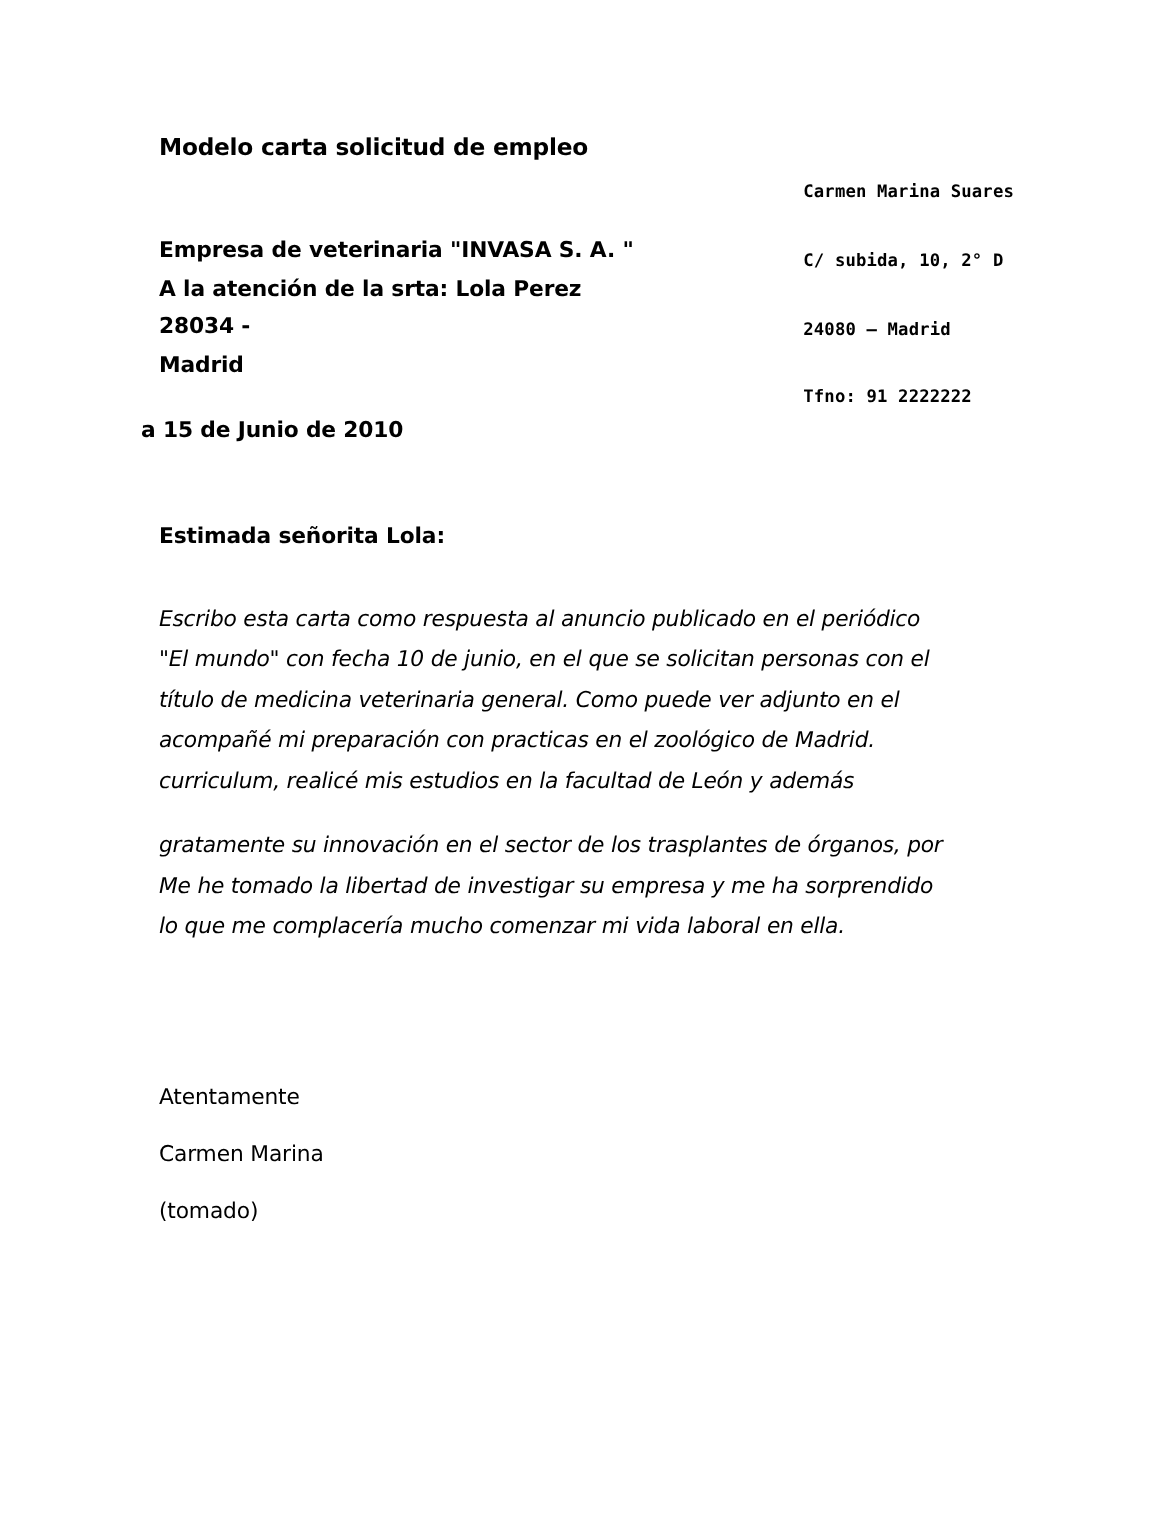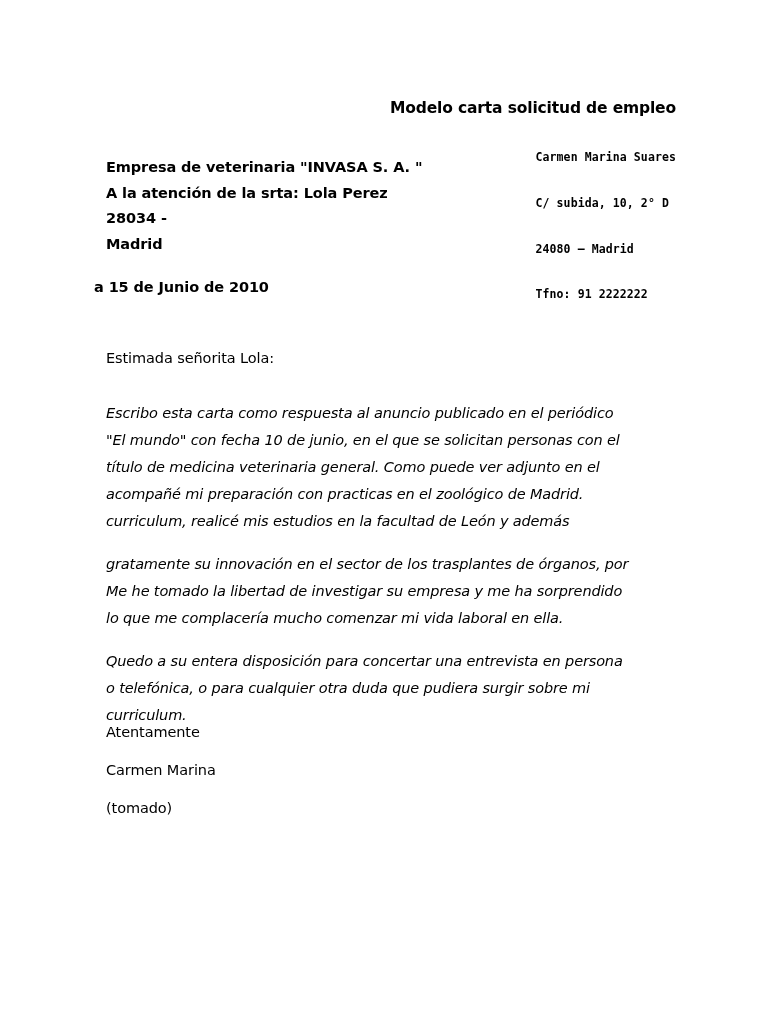--- a/index.html
+++ b/index.html
@@ -23,26 +23,25 @@
     top: 0;
     width: 768px;
     height: 1024px;
     background: #ffffff;
   }
 
   
   .header-row {
     position: absolute;
     left: 106px;
-    top: 98px;
+    top: 88px;
     width: 570px;
     display: flex;
     justify-content: space-between;
-    align-items: flex-end;
-    flex-direction: column;
+    align-items: flex-start;
   }
 
   .doc-title {
     font-size: 15.5px;
     font-weight: bold;
     letter-spacing: -0.15px;
     line-height: 20px;
     white-space: nowrap;
   }
 
@@ -80,21 +79,21 @@
     line-height: 20px;
     white-space: nowrap;
   }
 
   
   .salutation {
     position: absolute;
     left: 106px;
     top: 348px;
     font-size: 14.5px;
-    font-weight: normal;
+    font-weight: bold;
     letter-spacing: -0.1px;
     line-height: 20px;
     white-space: nowrap;
   }
 
   
   .body-block {
     position: absolute;
     left: 106px;
     top: 400px;
@@ -161,25 +160,20 @@
       <span class="para-line">acompañé mi preparación con practicas en el zoológico de Madrid.</span>
       <span class="para-line">curriculum, realicé mis estudios en la facultad de León y además</span>
     </p>
 
     <p class="para">
       <span class="para-line">gratamente su innovación en el sector de los trasplantes de órganos, por</span>
       <span class="para-line">Me he tomado la libertad de investigar su empresa y me ha sorprendido</span>
       <span class="para-line">lo que me complacería mucho comenzar mi vida laboral en ella.</span>
     </p>
 
-    <p class="para">
-      <span class="para-line">Quedo a su entera disposición para concertar una entrevista en persona</span>
-      <span class="para-line">o telefónica, o para cualquier otra duda que pudiera surgir sobre mi</span>
-      <span class="para-line">curriculum.</span>
-    </p>
 
   </div>
 
   <div class="closing-block">
     <span class="closing-line">Atentamente</span>
     <span class="closing-line">Carmen Marina</span>
     <span class="closing-line">(tomado)</span>
   </div>
 
 </div>

